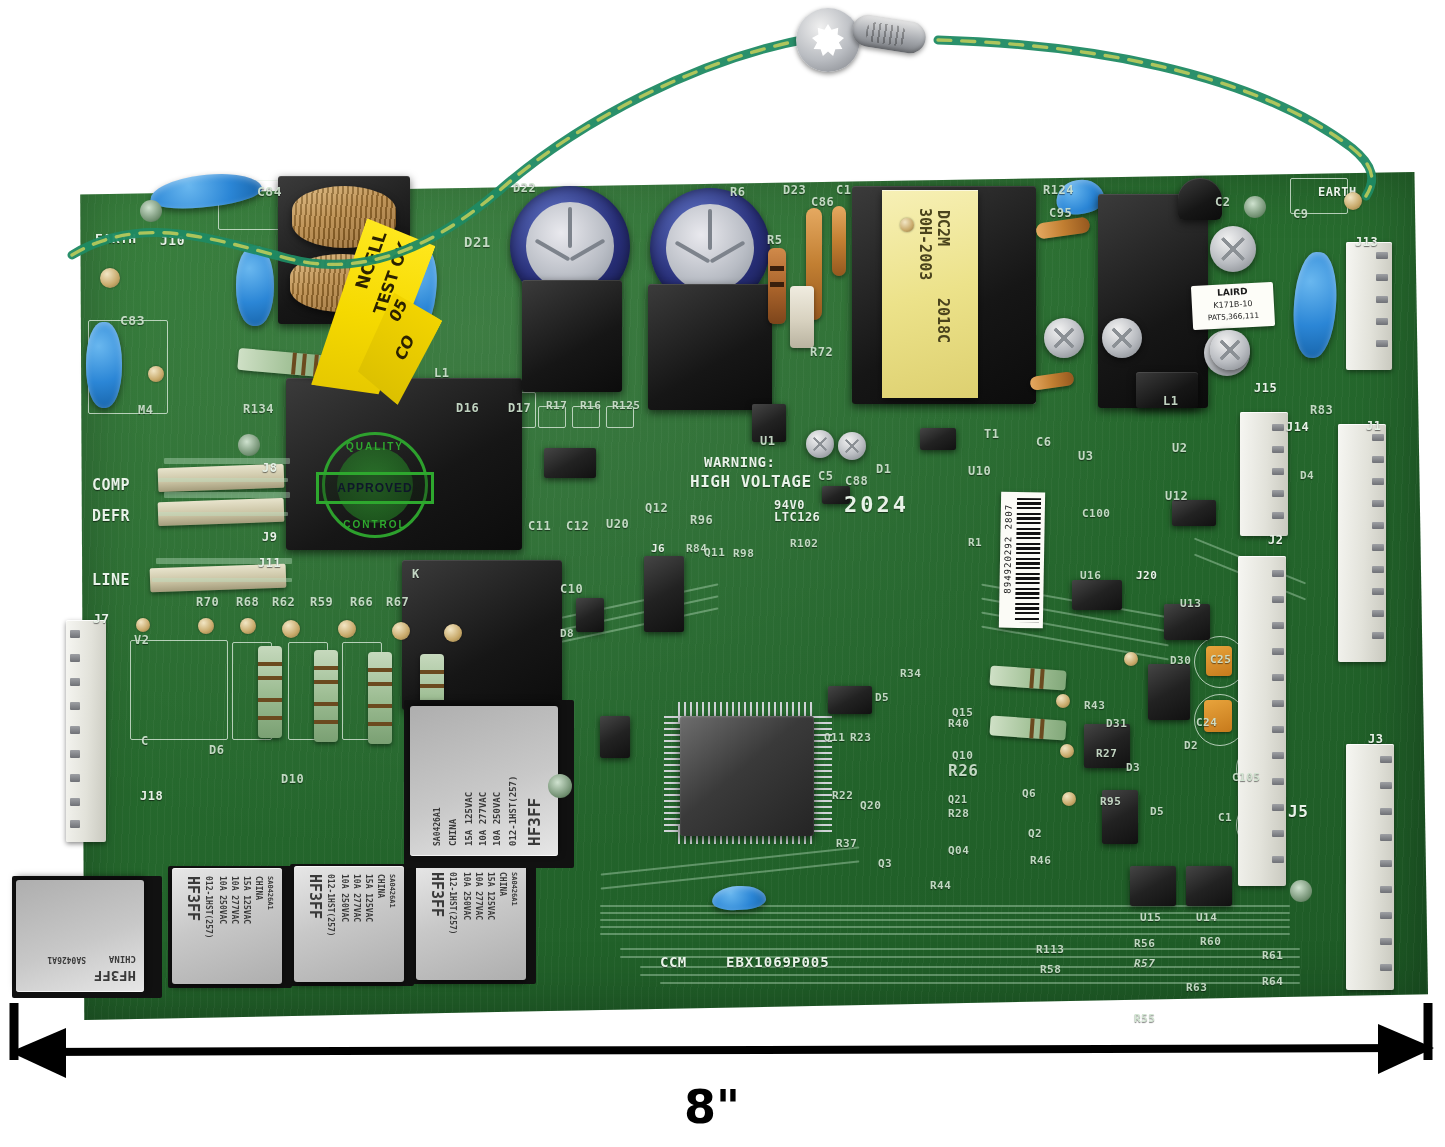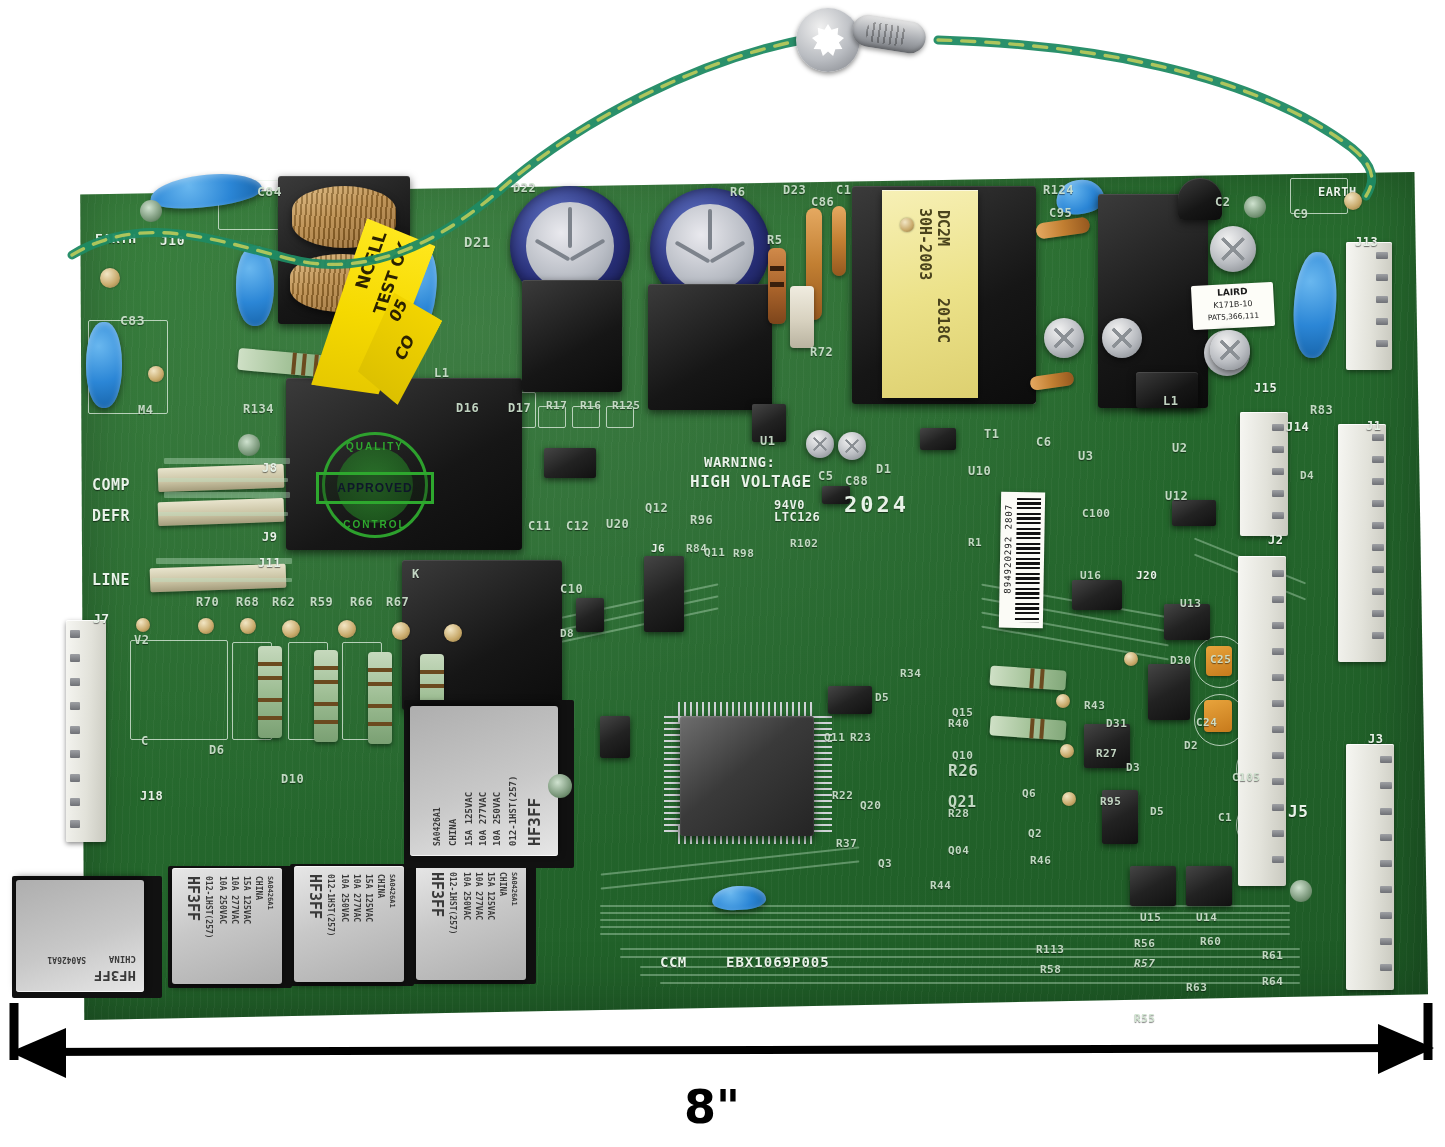--- a/index.html
+++ b/index.html
@@ -545,21 +545,21 @@
       <div class="slk dim" style="left: 281px; top: 773px; font-size: 12px;">D10</div>
       <div class="slk dim" style="left: 141px; top: 735px; font-size: 12px;">C</div>
       <div class="slk dim" style="left: 560px; top: 628px; font-size: 11px;">D8</div>
       <div class="slk dim" style="left: 412px; top: 568px; font-size: 12px;">K</div>
       <div class="slk dim" style="left: 900px; top: 668px; font-size: 11px;">R34</div>
       <div class="slk dim" style="left: 875px; top: 692px; font-size: 11px;">D5</div>
       <div class="slk dim" style="left: 952px; top: 707px; font-size: 11px;">Q15</div>
       <div class="slk dim" style="left: 948px; top: 718px; font-size: 11px;">R40</div>
       <div class="slk dim" style="left: 952px; top: 750px; font-size: 11px;">Q10</div>
       <div class="slk dim" style="left: 948px; top: 763px; font-size: 16px;">R26</div>
-      <div class="slk dim" style="left: 948px; top: 795px; font-size: 15px;">Q21</div>
+      <div class="slk dim" style="left: 948px; top: 795px; font-size: 10px;">Q21</div>
       <div class="slk dim" style="left: 948px; top: 808px; font-size: 11px;">R28</div>
       <div class="slk dim" style="left: 948px; top: 845px; font-size: 11px;">Q04</div>
       <div class="slk dim" style="left: 930px; top: 880px; font-size: 11px;">R44</div>
       <div class="slk dim" style="left: 824px; top: 732px; font-size: 11px;">Q11</div>
       <div class="slk dim" style="left: 850px; top: 732px; font-size: 11px;">R23</div>
       <div class="slk dim" style="left: 832px; top: 790px; font-size: 11px;">R22</div>
       <div class="slk dim" style="left: 860px; top: 800px; font-size: 11px;">Q20</div>
       <div class="slk dim" style="left: 836px; top: 838px; font-size: 11px;">R37</div>
       <div class="slk dim" style="left: 878px; top: 858px; font-size: 11px;">Q3</div>
       <div class="slk dim" style="left: 1030px; top: 855px; font-size: 11px;">R46</div>

